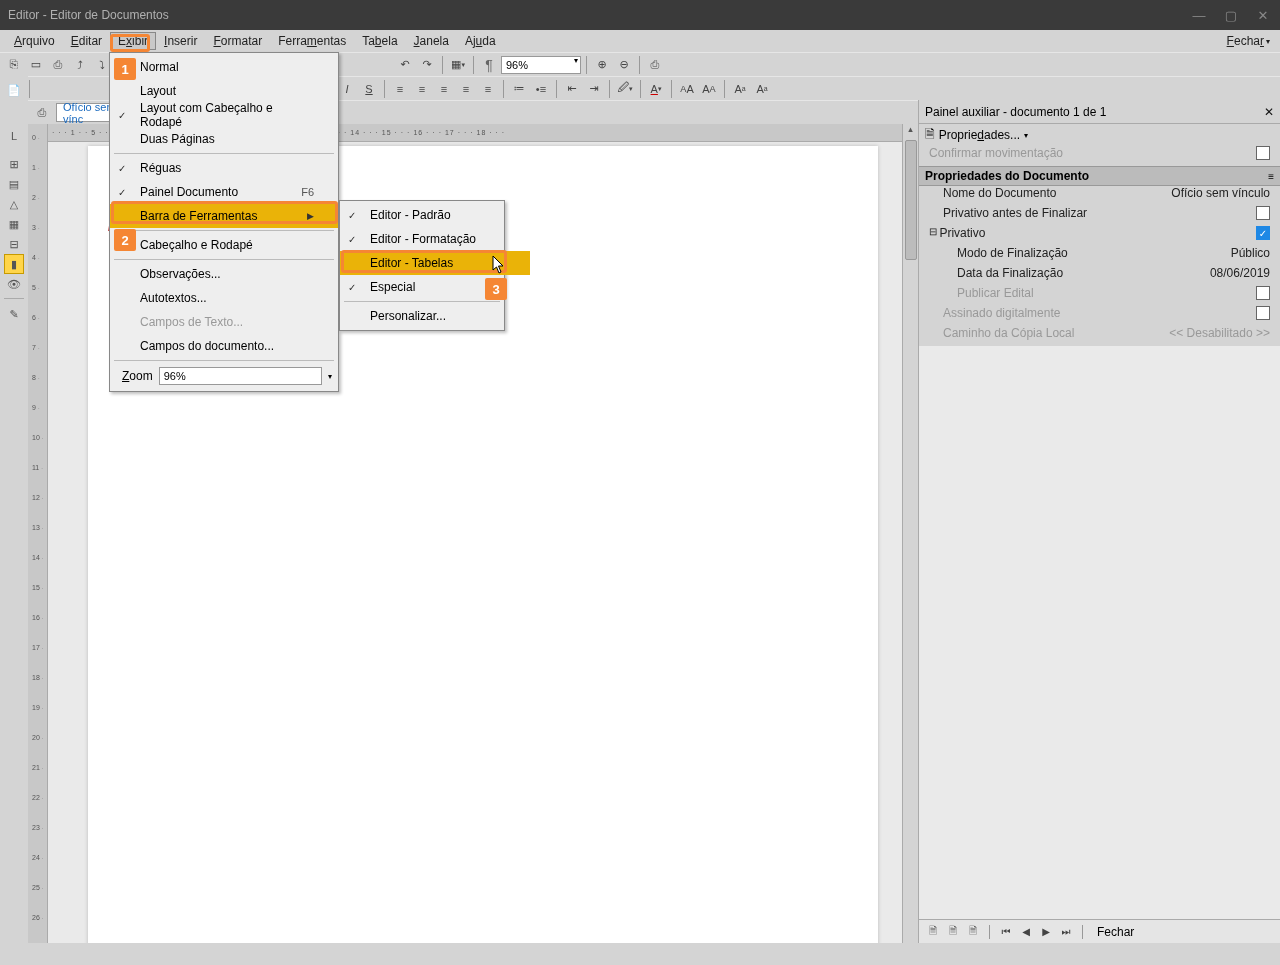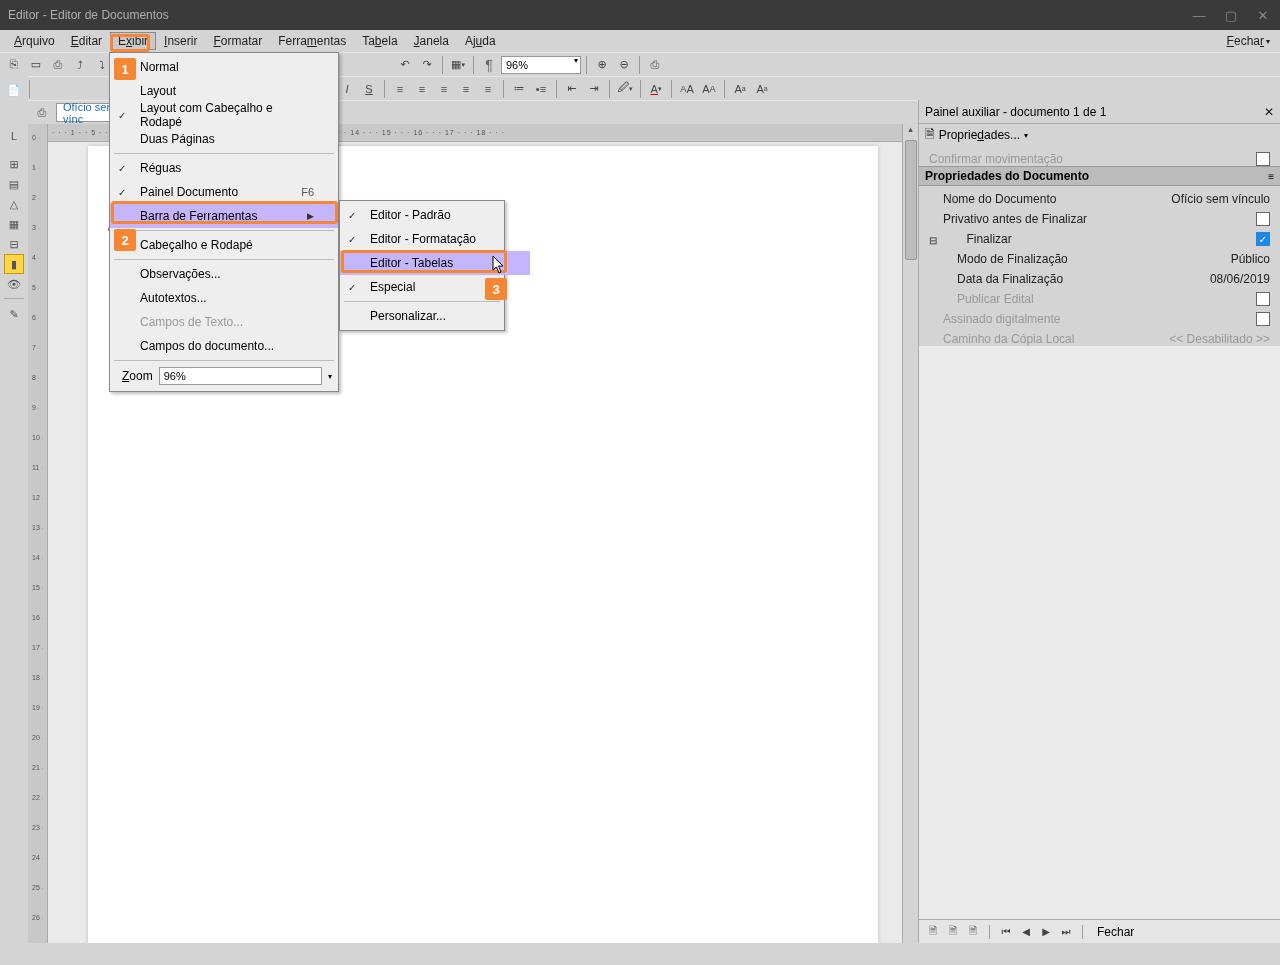--- a/index.html
+++ b/index.html
@@ -41,39 +41,39 @@
 .page .doc-title { font-size: 22px; font-weight: 700; color: #222; margin-left: 60px; margin-top: 10px; }
 .page .blur { filter: blur(4px); color: #ccc; font-size: 12px; margin-top: 36px; margin-left: 40px; }
 .scrollbar-v { width: 16px; background: #d4d4d4; border-left: 1px solid #aaa; position: absolute; right: 0; top: 0; bottom: 0; }
 .scrollbar-v .thumb { width: 12px; margin: 2px; height: 120px; background: #bcbcbc; border: 1px solid #999; border-radius: 2px; }
 
 .side-panel { width: 362px; background: #d4d4d4; border-left: 1px solid #aaa; display: flex; flex-direction: column; font-size: 12px; }
 .side-panel .titlebar2 { height: 24px; display: flex; align-items: center; padding: 0 6px; background: #d4d4d4; border-bottom: 1px solid #aaa; }
 .side-panel .titlebar2 .close-x { margin-left: auto; cursor: pointer; font-family: Arial; color: #111; }
 .side-panel .section-dd { height: 22px; display: flex; align-items: center; padding: 0 6px; background: #d4d4d4; font-size: 12px; }
 .side-panel .section-dd .caret { font-size: 8px; margin-left: 4px; }
-.side-panel .row { height: 20px; display: flex; align-items: flex-end; padding: 0 10px; background: #d4d4d4; font-size: 12px; color: #222; gap: 27px; }
+.side-panel .row { height: 20px; display: flex; align-items: flex-start; padding: 0 10px; background: #d4d4d4; font-size: 12px; color: #222; }
 .side-panel .row.disabled { color: #999; }
 .side-panel .row .val { margin-left: auto; }
 .side-panel .row .chk { width: 14px; height: 14px; border: 1px solid #666; background: #fff; display: flex; align-items: center; justify-content: center; margin-left: auto; }
 .side-panel .row .chk.checked { background: #1e88e5; border-color: #1e88e5; color: #fff; font-size: 10px; }
 .side-panel .header-row { height: 20px; background: #bbb; border-top: 1px solid #999; border-bottom: 1px solid #999; display: flex; align-items: center; padding: 0 6px; font-weight: 600; font-size: 12px; }
 .side-panel .header-row .end-icon { margin-left: auto; font-size: 10px; }
 .side-panel .filler { flex: 1; background: #eaeaea; }
 .side-panel .footer { height: 24px; display: flex; align-items: center; gap: 4px; padding: 0 6px; border-top: 1px solid #aaa; background: #e5e5e5; }
 .side-panel .footer .fbtn { width: 16px; height: 16px; display: flex; align-items: center; justify-content: center; font-size: 10px; color: #444; }
 .side-panel .footer .fsep { width: 1px; height: 14px; background: #999; margin: 0 4px; }
 .side-panel .footer .txt { font-size: 12px; margin-left: 6px; }
 
 .statusbar { height: 22px; background: #d4d4d4; border-top: 1px solid #aaa; display: flex; align-items: center; font-size: 11px; color: #222; }
 .statusbar .cell { padding: 0 8px; border-right: 1px solid #aaa; height: 100%; display: flex; align-items: center; }
 
 .dropdown { position: absolute; background: #eee; border: 1px solid #888; box-shadow: 2px 2px 3px rgba(0,0,0,.25); font-size: 12px; z-index: 100; padding: 2px 0; }
 .dropdown .dd-row { height: 24px; display: flex; align-items: center; padding: 0 24px 0 30px; position: relative; min-width: 190px; cursor: pointer; }
-.dropdown .dd-row.highlight { background: #c4b5fd; }
+.dropdown .dd-row.highlight { background: #eab308; }
 .dropdown .dd-row .check { position: absolute; left: 8px; font-size: 10px; color: #333; }
 .dropdown .dd-row .arrow { margin-left: auto; font-size: 9px; color: #333; }
 .dropdown .dd-row .kbd { margin-left: auto; color: #555; font-size: 11px; }
 .dropdown .dd-row.disabled { color: #999; }
 .dropdown hr { border: none; border-top: 1px solid #bbb; margin: 2px 4px; }
 .dropdown .zoom-row { display: flex; align-items: center; height: 26px; padding: 0 6px 0 12px; gap: 6px; }
 .dropdown .zoom-row input { border: 1px solid #999; height: 18px; font-size: 11px; padding: 0 4px; flex: 1; }
 .dropdown.submenu { z-index: 101; }
 
 .callout { position: absolute; width: 22px; height: 22px; background: #f58634; color: #fff; font-weight: 700; font-size: 13px; display: flex; align-items: center; justify-content: center; border-radius: 2px; z-index: 200; font-family: Arial; }
@@ -340,21 +340,21 @@
       <div class="row" style="padding-left: 24px;">
         <span>Nome do Documento</span>
         <span class="val">Ofício sem vínculo</span>
       </div>
       <div class="row" style="padding-left: 24px;">
         <span>Privativo antes de Finalizar</span>
         <span class="chk"></span>
       </div>
       <div class="row" style="padding-left: 24px;">
         <span style="margin-left: -14px; margin-right: 2px; font-size: 10px;">⊟</span>
-        <span>Finalizar</span>
+        <span>Privativo</span>
         <span class="chk checked">✓</span>
       </div>
       <div class="row" style="padding-left: 38px;">
         <span>Modo de Finalização</span>
         <span class="val">Público</span>
       </div>
       <div class="row" style="padding-left: 38px;">
         <span>Data da Finalização</span>
         <span class="val">08/06/2019</span>
       </div>

